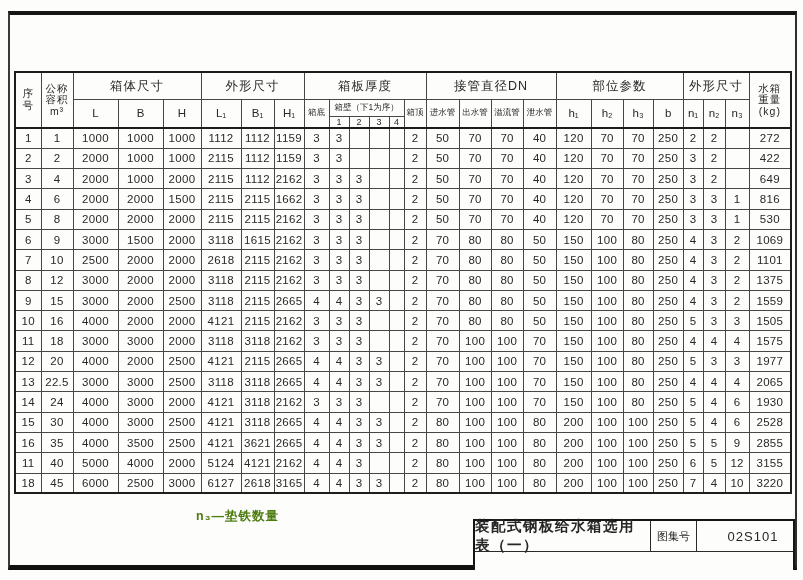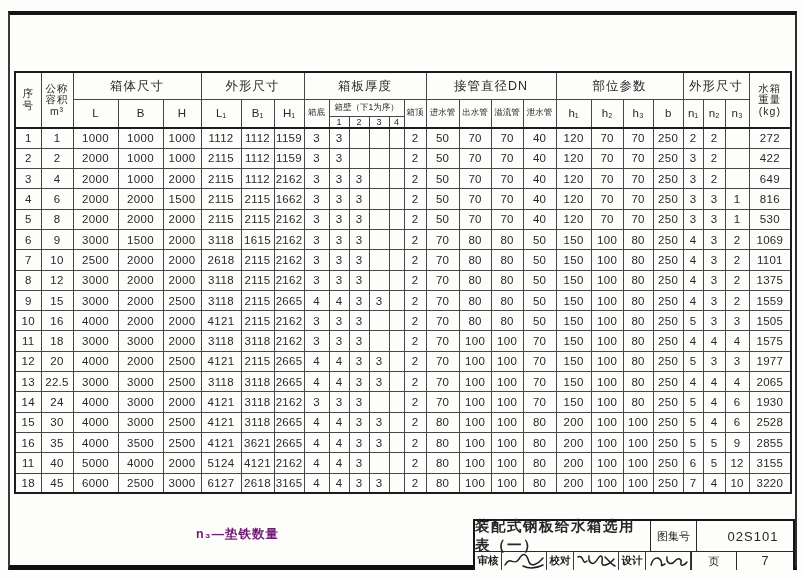--- a/index.html
+++ b/index.html
@@ -47,22 +47,22 @@
   thead tr.hrow2 { height:17px; }
   thead tr.hrow2 th { font-size:11.5px; letter-spacing:0; }
   thead tr.hrow3 { height:12px; }
   thead tr.hrow3 th { font-size:9px; }
   th.small3 { font-size:10.5px !important; line-height:1.1 !important; }
   th.wallhdr { font-size:8.5px !important; letter-spacing:0 !important; padding:0 1px; }
   thead { border-bottom:2px solid #1d1d1d; }
   tbody tr { height:20.3px; }
   tbody td { font-size:11.5px; letter-spacing:0.3px; }
   .note {
-    position:absolute; left:196px; top:526px;
-    font-size:12.5px; font-weight:bold; color:#701a75; letter-spacing:1px;
+    position:absolute; left:196px; top:508px;
+    font-size:12.5px; font-weight:bold; color:#4d7c0f; letter-spacing:1px;
   }
   .tblock {
     position:absolute; left:473px; top:519px; width:322px; height:51px;
     border:2px solid #151515; border-bottom:none; background:#fdfdfb;
     display:flex; flex-direction:column;
   }
   .tblock .r1 { display:flex; height:31px; border-bottom:1.5px solid #2a2a2a; }
   .tblock .r2 { display:flex; flex:1; }
   .tb-name {
     width:176px; display:flex; align-items:center; justify-content:center;
@@ -678,36 +678,14 @@
   </table>
 
   <div class="note">n₃—垫铁数量</div>
 
   <div class="tblock">
     <div class="r1">
       <div class="tb-name">装配式钢板给水箱选用表（一）</div>
       <div class="tb-atlas-label">图集号</div>
       <div class="tb-atlas-no">02S101</div>
     </div>
-    <div class="r2">
-      <div class="sig-label">审核</div>
-      <div class="sig-cell">
-        <svg width="42" height="16" viewBox="0 0 42 16">
-          <path d="M2 12 C7 2, 11 14, 16 6 S24 2, 26 9 C28 14, 34 12, 40 5 M20 13 C26 16, 34 15, 40 12" fill="none" stroke="#1d1d1d" stroke-width="1.5" stroke-linecap="round"></path>
-        </svg>
-      </div>
-      <div class="sig-label">校对</div>
-      <div class="sig-cell">
-        <svg width="42" height="16" viewBox="0 0 42 16">
-          <path d="M3 4 C9 1, 7 13, 12 8 M14 3 C13 9, 18 14, 22 7 S28 3, 27 9 C26 14, 33 13, 39 6 M30 4 C34 8, 37 12, 40 13" fill="none" stroke="#1d1d1d" stroke-width="1.5" stroke-linecap="round"></path>
-        </svg>
-      </div>
-      <div class="sig-label">设计</div>
-      <div class="sig-cell">
-        <svg width="42" height="16" viewBox="0 0 42 16">
-          <path d="M4 12 C6 4, 12 3, 14 8 S12 14, 18 11 M20 4 C19 10, 24 13, 28 8 C31 4, 35 6, 34 10 C33 14, 38 12, 40 9" fill="none" stroke="#1d1d1d" stroke-width="1.5" stroke-linecap="round"></path>
-        </svg>
-      </div>
-      <div class="tb-page-label">页</div>
-      <div class="tb-page-no">7</div>
-    </div>
   </div>
 </div>
 
 </body></html>

